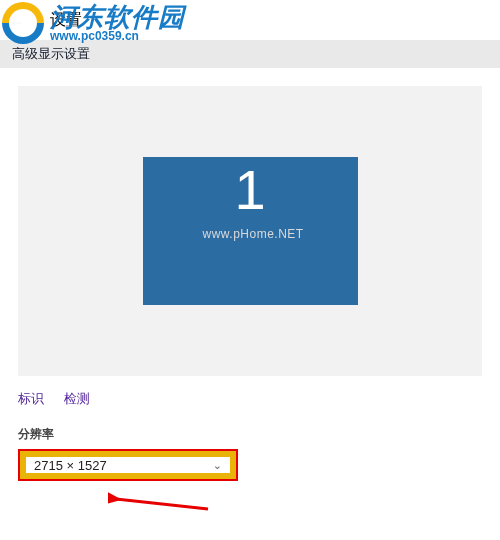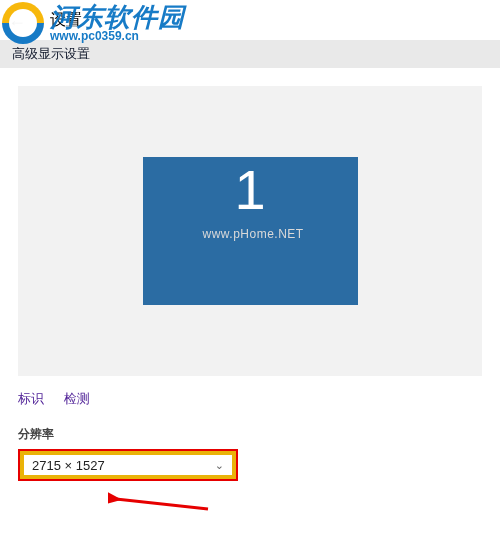--- a/index.html
+++ b/index.html
@@ -16,21 +16,21 @@
   .preview-area { background: #f2f2f2; height: 290px; display: flex; align-items: center; justify-content: center; position: relative; }
   .monitor-tile { width: 215px; height: 148px; background: #2b6ca3; color: #fff; display: flex; align-items: flex-start; justify-content: center; font-size: 56px; font-weight: 300; position: relative; }
   .center-text { position: absolute; left: 60px; top: 70px; font-size: 12px; color: #d9d9d9; font-weight: 400; letter-spacing: 0.5px; }
   
   .links-row { padding: 14px 18px 8px 18px; font-size: 13px; }
   .link { color: #4c1d95; cursor: pointer; margin-right: 16px; }
   
   .field-label { padding: 0 18px; font-size: 12px; color: #444; margin-top: 10px; margin-bottom: 6px; font-weight: bold; }
   
   .select-wrap { margin: 0 18px; border: 2px solid #e60000; display: inline-block; }
-  .select-box { width: 216px; height: 28px; border: 4px solid #eab308; background: #fff; display: flex; align-items: center; justify-content: space-between; padding: 0 8px; font-size: 13px; color: #222; cursor: pointer; }
+  .select-box { width: 216px; height: 28px; border: 6px solid #eab308; background: #fff; display: flex; align-items: center; justify-content: space-between; padding: 0 8px; font-size: 13px; color: #222; cursor: pointer; }
   .chevron { font-size: 11px; color: #666; }
   
   .buttons-row { padding: 16px 18px 0 18px; display: flex; align-items: center; gap: 12px; position: relative; }
   
   .arrow-anno { position: absolute; left: 108px; top: 6px; }
   
   .watermark-logo { position: absolute; top: 0; left: 0; pointer-events: none; opacity: 0.95; display: flex; align-items: center; gap: 6px; padding: 2px 0 0 2px; }
   .logo-circle { width: 42px; height: 42px; border-radius: 50%; background: conic-gradient(#f7b500 0 90deg, #0b74c4 90deg 270deg, #f7b500 270deg 360deg); position: relative; }
   .logo-circle::after { content:""; position:absolute; inset:7px; border-radius:50%; background:#fff; }
   .logo-text { display:flex; flex-direction:column; line-height:1; }

